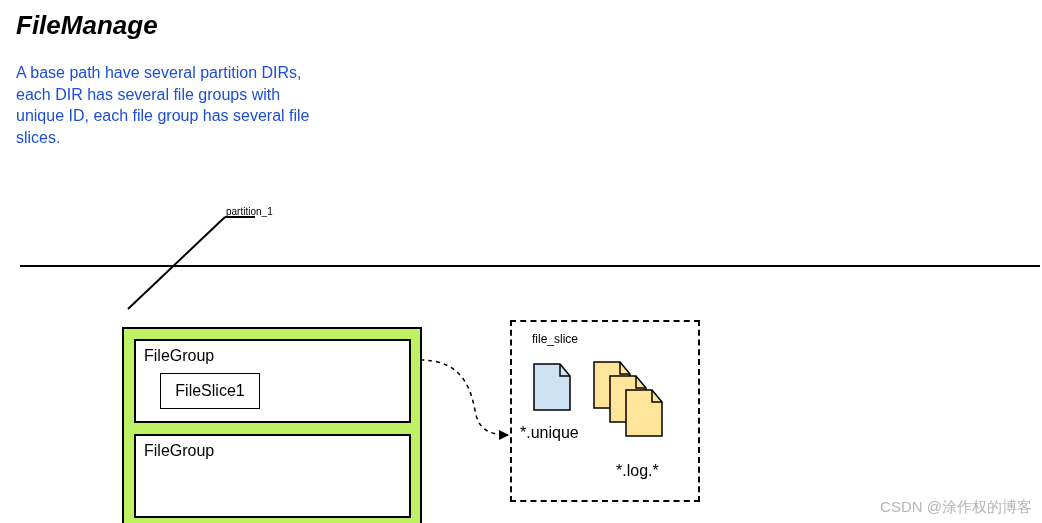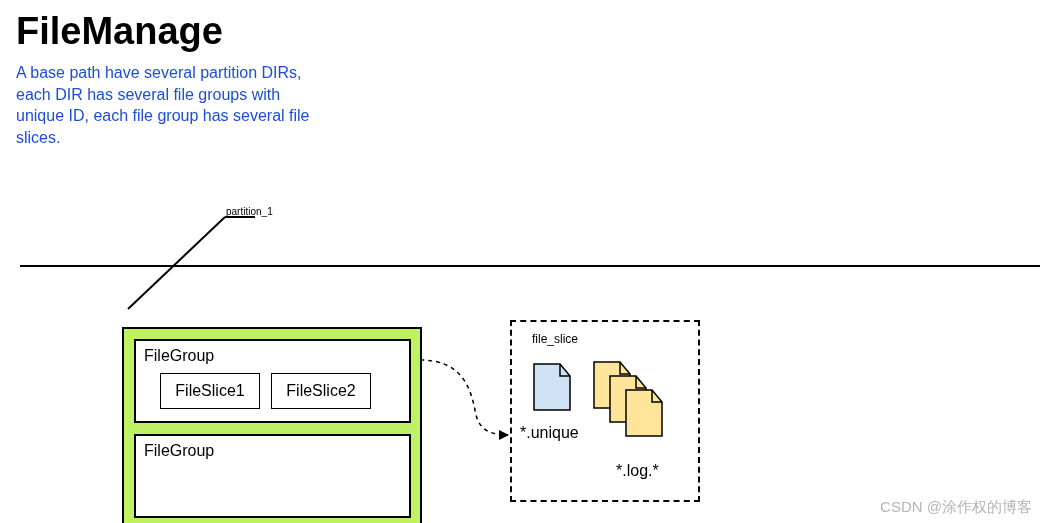--- a/index.html
+++ b/index.html
@@ -9,22 +9,23 @@
     height: 523px;
     font-family: Arial, Helvetica, sans-serif;
     background: #fff;
     position: relative;
     overflow: hidden;
   }
   .title {
     position: absolute;
     left: 16px;
     top: 10px;
-    font-size: 38px;
+    font-size: 26px;
     font-weight: 700;
+    font-style: italic;
   }
   .desc {
     position: absolute;
     left: 16px;
     top: 62px;
     width: 300px;
     font-size: 16px;
     line-height: 1.35;
     color: #1d4ed8;
   }
@@ -168,21 +169,20 @@
   <path d="M 100 12 L 3 104" stroke="#000" stroke-width="2" fill="none"></path>
   <path d="M 100 12 L 130 12" stroke="#000" stroke-width="2" fill="none"></path>
 </svg>
 
 <div class="hr-line"></div>
 
 <div class="partition-box">
   <div class="filegroup-box fg1">
     <div class="fg-label">FileGroup</div>
     <div class="slice s1">FileSlice1</div>
-    <div class="slice s2">FileSlice2</div>
   </div>
   <div class="filegroup-box fg2">
     <div class="fg-label">FileGroup</div>
   </div>
 </div>
 
 <svg class="arrow-svg" viewBox="0 0 100 90">
   <defs>
     <marker id="ah" viewBox="0 0 10 10" refX="9" refY="5" markerWidth="7" markerHeight="7" orient="auto">
       <path d="M 0 0 L 10 5 L 0 10 z" fill="#000"></path>

